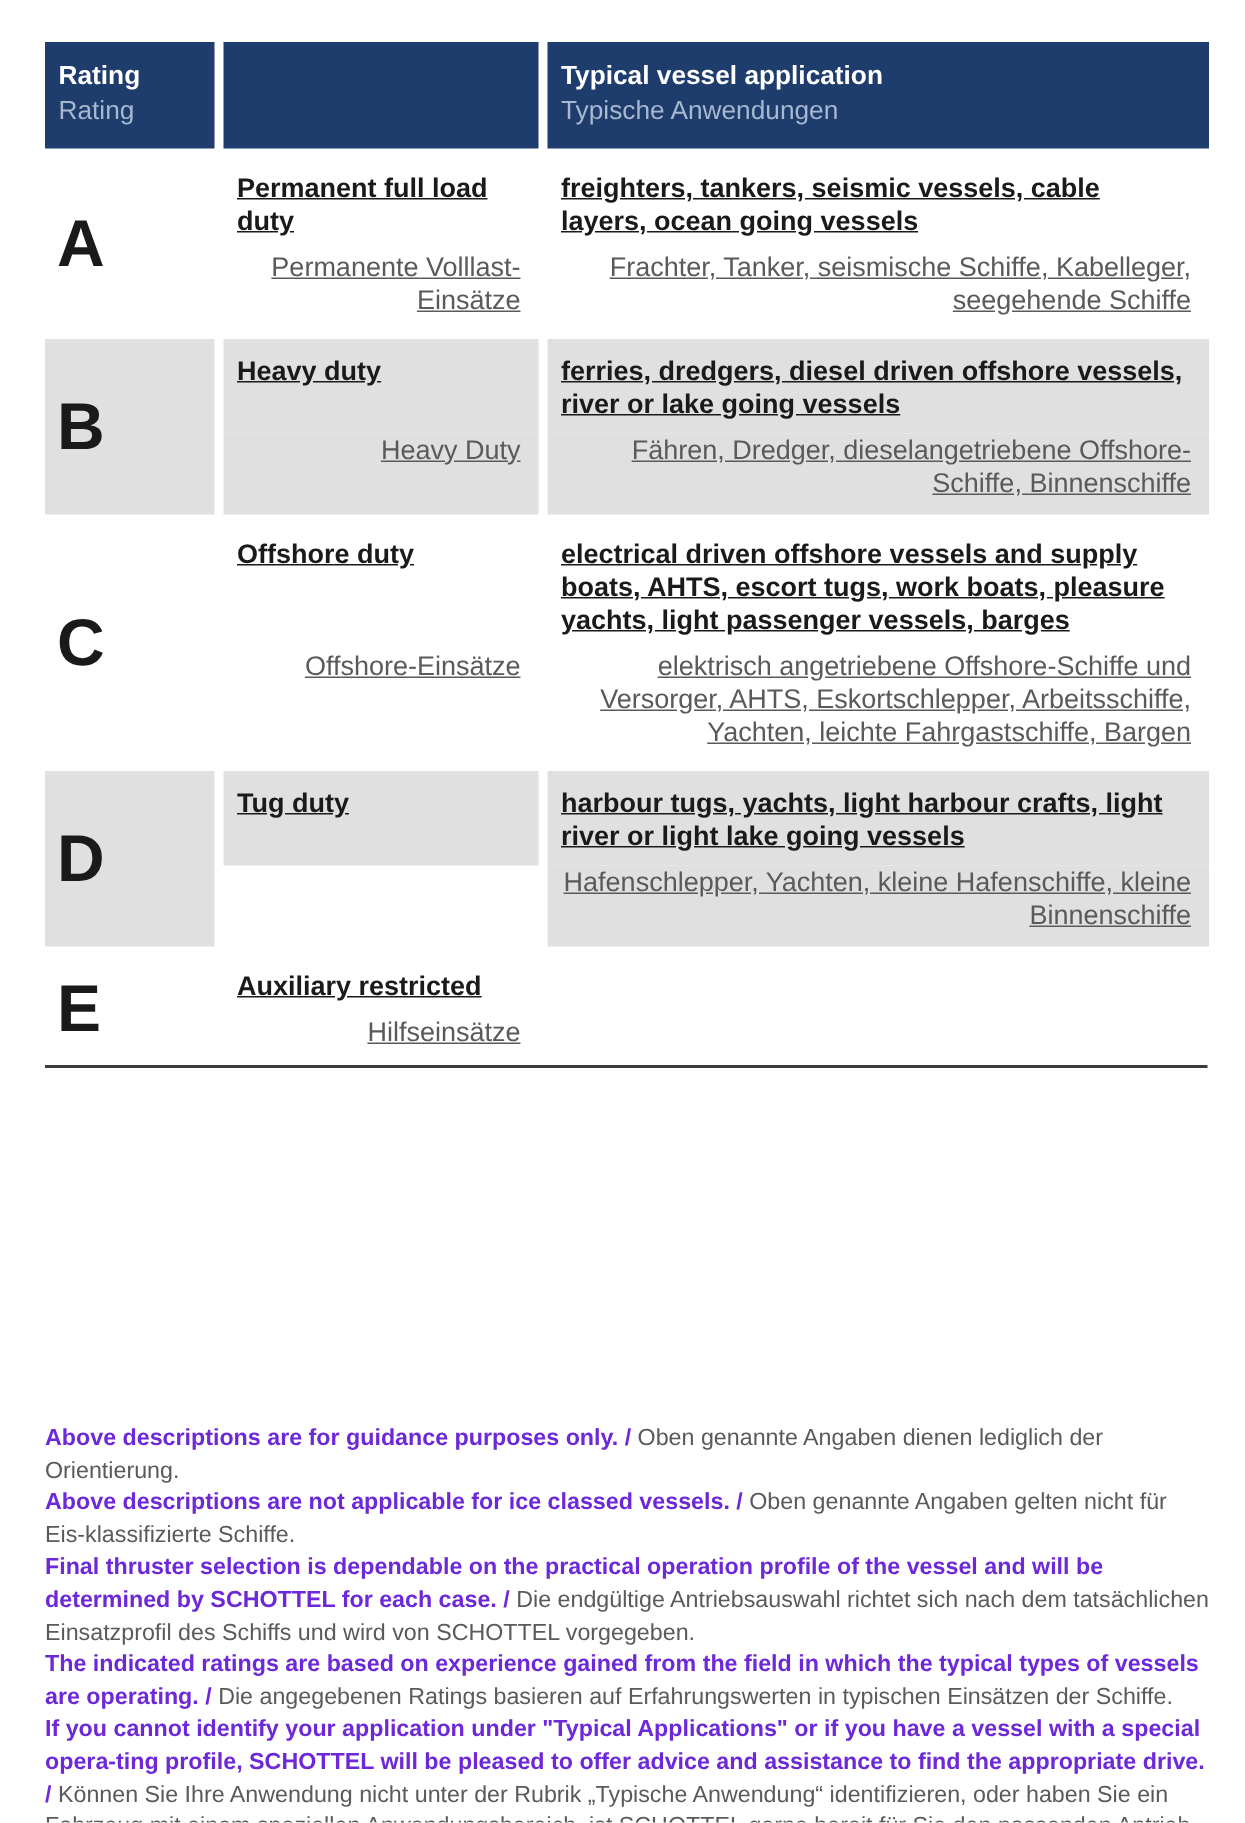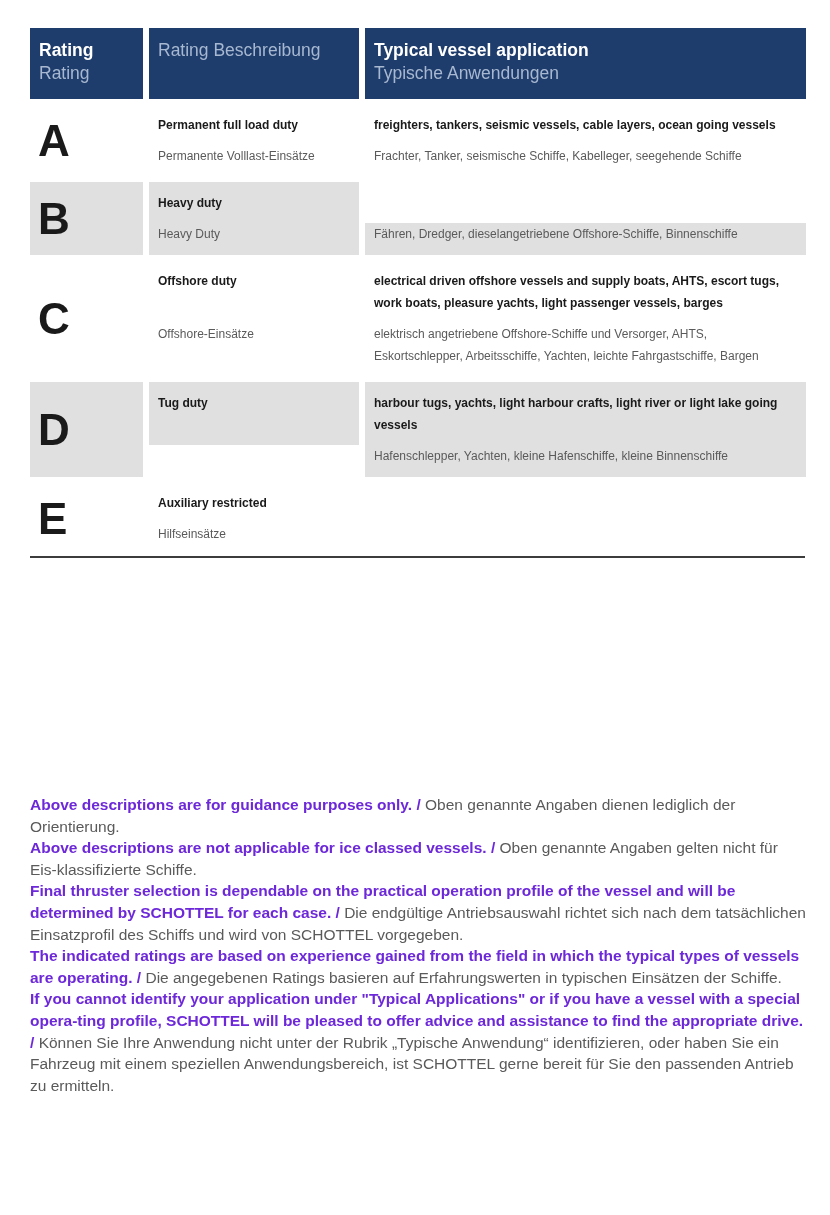--- a/index.html
+++ b/index.html
@@ -40,26 +40,26 @@
   .cell{background:transparent;}
   .shaded .cell{background:var(--shaded-row-bg);}
   .rating-cell{
     grid-column:1;grid-row:1/3;
     display:flex;align-items:center;
     padding-left:8px;
     font-size:44px;font-weight:bold;line-height:1;
     color:var(--body-text);
   }
   .cell-en{font-weight:bold;color:var(--body-text);padding:10px 12px 9px 9px;}
-  .cell-de{font-weight:normal;color:var(--secondary-text);padding:0 12px 10px 9px;}
+  .cell-de{font-weight:normal;color:var(--secondary-text);padding:0 12px 10px 9px;text-align:right;}
   .col2{grid-column:2;}
   .col3{grid-column:3;}
   .r1{grid-row:1;}
   .r2{grid-row:2;}
-  .cell-en,.cell-de{font-size:12px;line-height:22px;}
+  .cell-en,.cell-de{font-size:18px;line-height:22px;text-decoration:underline;}
 
   .bottom-rule{
     width:775px;height:0;
     border-top:2px solid var(--rule-line);
     margin-top:1px;
   }
 
   
   .footnotes{
     margin-top:236px;
@@ -76,39 +76,39 @@
 <div class="page">
 
   <div class="rating-table">
 
     <div class="grid-row">
       <div class="header-cell">
         <span class="h-en">Rating</span>
         <span class="h-de">Rating</span>
       </div>
       <div class="header-cell">
-        <span class="h-de">Rating Beschreibung</span>
       </div>
       <div class="header-cell">
         <span class="h-en">Typical vessel application</span>
         <span class="h-de">Typische Anwendungen</span>
       </div>
     </div>
 
     <div class="grid-row">
       <div class="cell rating-cell">A</div>
       <div class="cell cell-en col2 r1">Permanent full load duty</div>
       <div class="cell cell-en col3 r1">freighters, tankers, seismic vessels, cable layers, ocean going vessels</div>
       <div class="cell cell-de col2 r2">Permanente Volllast-Einsätze</div>
       <div class="cell cell-de col3 r2">Frachter, Tanker, seismische Schiffe, Kabelleger, seegehende Schiffe</div>
     </div>
 
     <div class="grid-row shaded">
       <div class="cell rating-cell">B</div>
       <div class="cell cell-en col2 r1">Heavy duty</div>
+      <div class="cell cell-en col3 r1">ferries, dredgers, diesel driven offshore vessels, river or lake going vessels</div>
       <div class="cell cell-de col2 r2">Heavy Duty</div>
       <div class="cell cell-de col3 r2">Fähren, Dredger, dieselangetriebene Offshore-Schiffe, Binnenschiffe</div>
     </div>
 
     <div class="grid-row">
       <div class="cell rating-cell">C</div>
       <div class="cell cell-en col3 r1">electrical driven offshore vessels and supply boats, AHTS, escort tugs, work boats, pleasure yachts, light passenger vessels, barges</div>
       <div class="cell cell-en col2 r1">Offshore duty</div>
       <div class="cell cell-de col3 r2">elektrisch angetriebene Offshore-Schiffe und Versorger, AHTS, Eskortschlepper, Arbeitsschiffe, Yachten, leichte Fahrgastschiffe, Bargen</div>
       <div class="cell cell-de col2 r2">Offshore-Einsätze</div>

